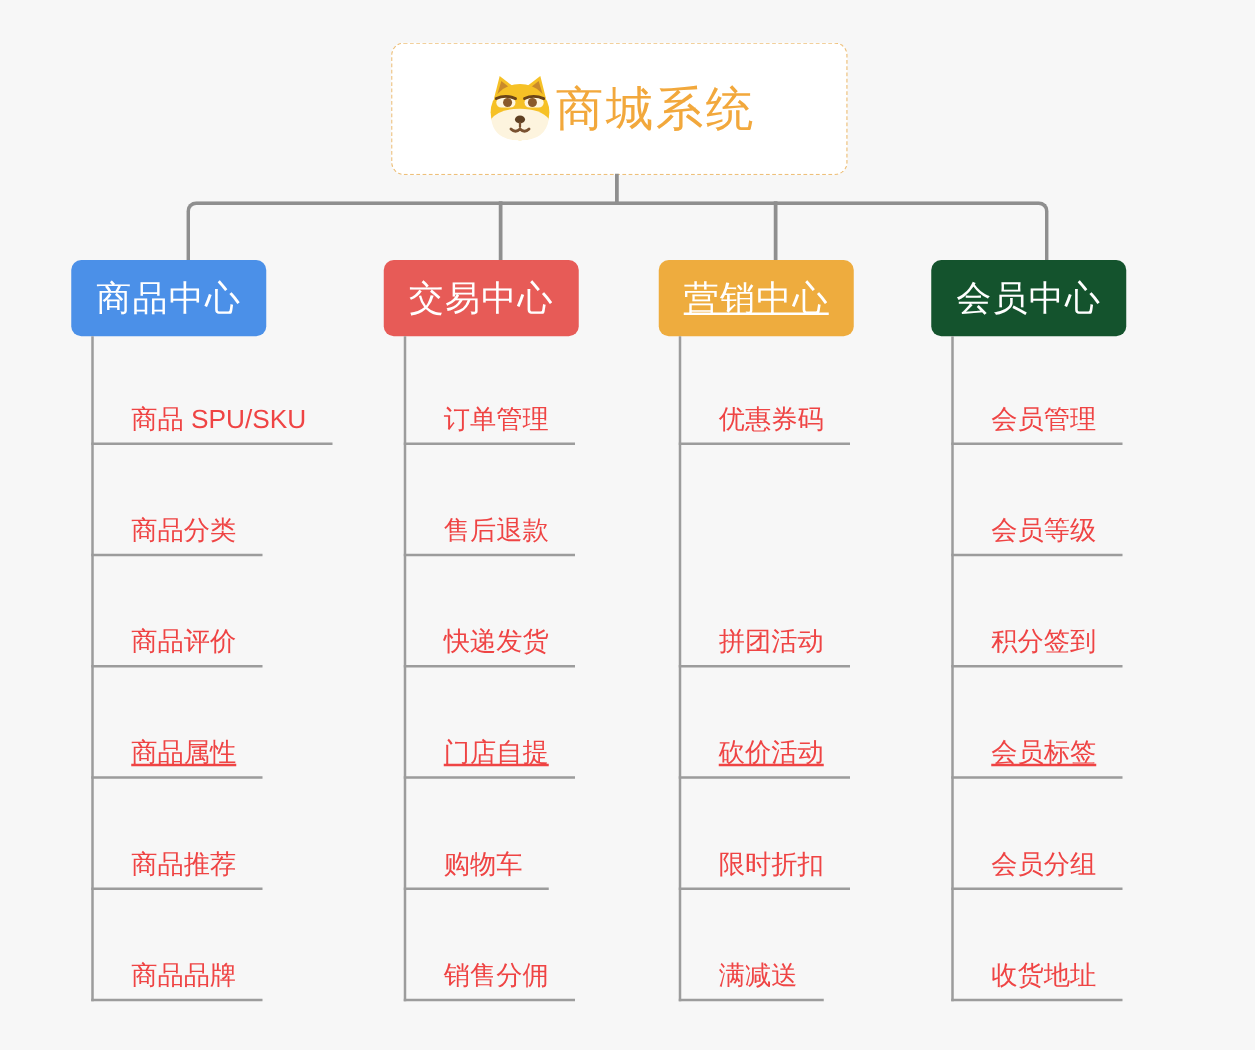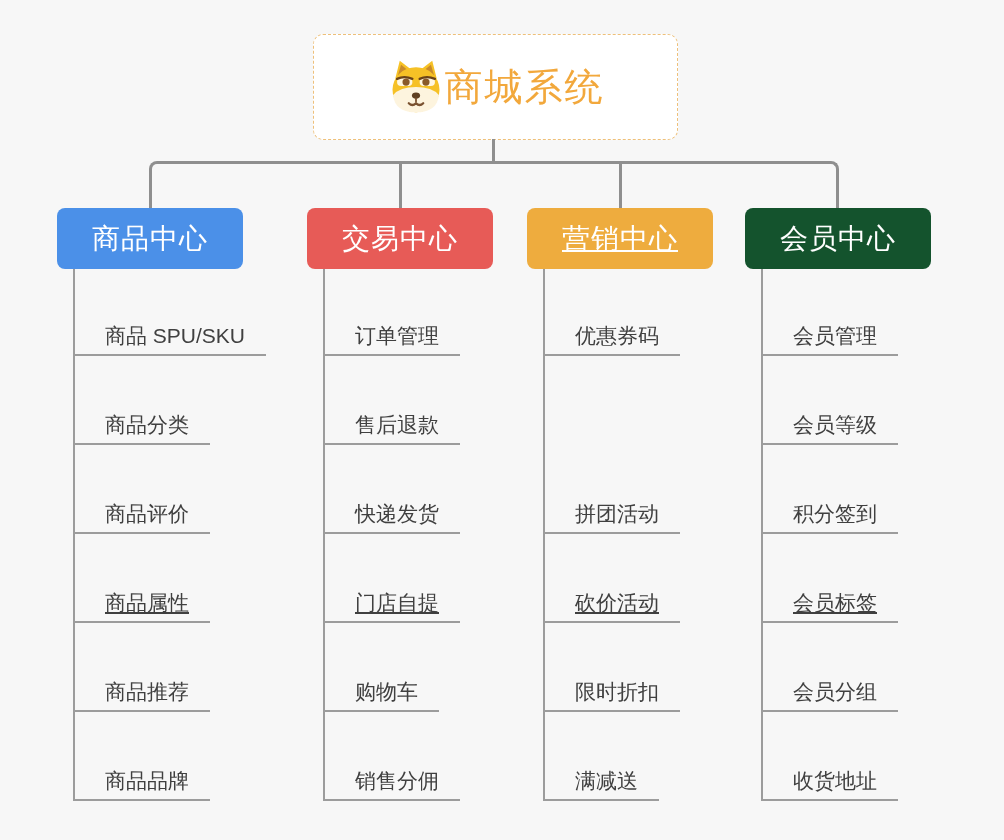--- a/index.html
+++ b/index.html
@@ -47,38 +47,38 @@
   .drop-c{left:619px;top:161px;width:3px;height:48px;}
 
   
   .branch{position:absolute;top:0;left:0;width:250px;height:840px;}
   .branch.col0{left:57px;}
   .branch.col1{left:307px;}
   .branch.col2{left:527px;}
   .branch.col3{left:745px;}
 
   .branch-box{
-    position:absolute;left:0;top:208px;width:186px;height:61px;
+    position:absolute;left:0;top:208px;width:156px;height:61px;
     border-radius:8px;
     color:#ffffff;
     font-size:28px;
     letter-spacing:1px;
     display:flex;align-items:center;justify-content:center;
     white-space:nowrap;
   }
   .vline{
     position:absolute;left:16px;top:269px;width:2px;height:532px;
     background:#9c9c9c;
   }
   .leaf{
     position:absolute;left:16px;
     padding:0 21px 6px 32px;
     border-bottom:2px solid #9c9c9c;
     font-size:21px;line-height:24px;
-    color:#404040;
+    color:#ef4444;
     white-space:nowrap;
     width:max-content;
   }
   .leaf.r0{top:324px;}
   .leaf.r1{top:413px;}
   .leaf.r2{top:502px;}
   .leaf.r3{top:591px;text-decoration:underline;}
   .leaf.r4{top:680px;}
   .leaf.r5{top:769px;}
 </style>

